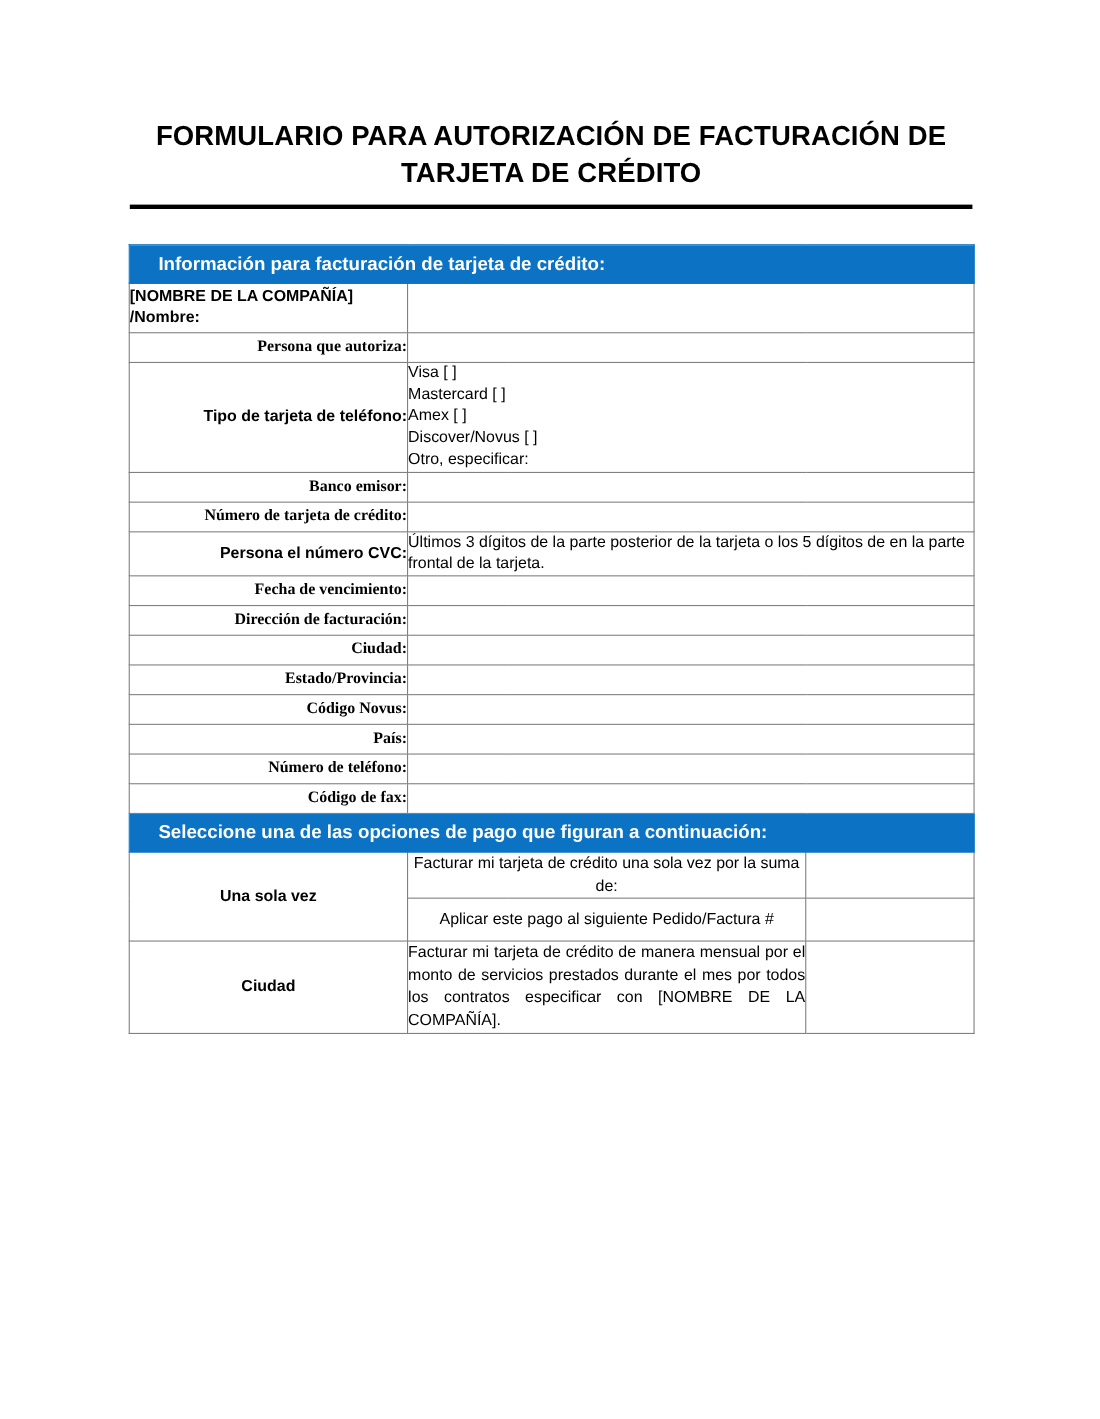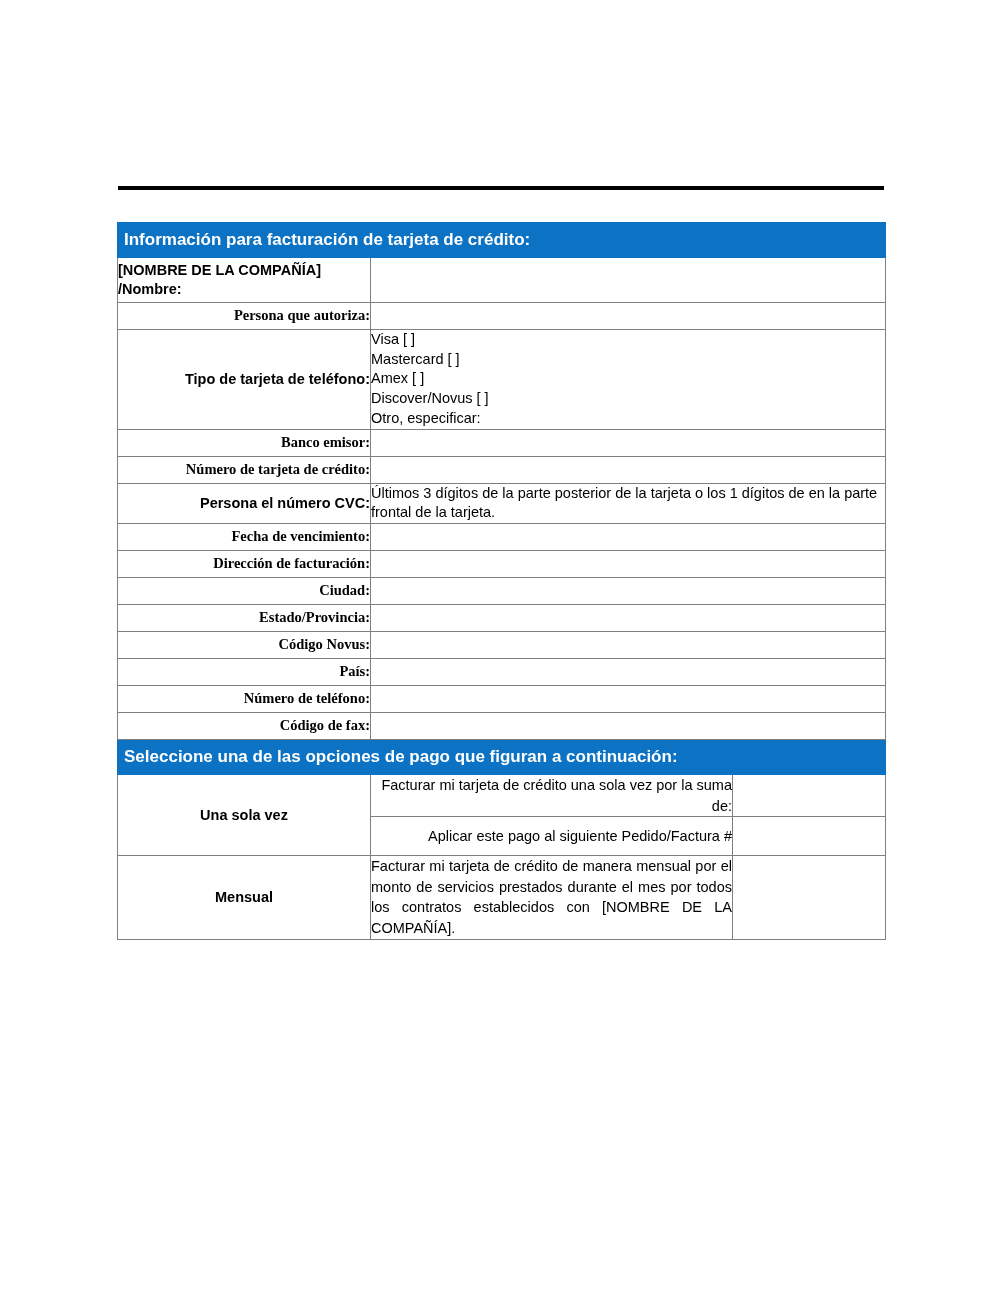--- a/index.html
+++ b/index.html
@@ -61,21 +61,21 @@
     vertical-align: middle;
   }
 
   
   .section-head td {
     background: #0b72c4;
     border: 1px solid #0b72c4;
     color: #ffffff;
     font-size: 17px;
     font-weight: bold;
-    padding: 7px 0 7px 6px;
+    padding: 7px 0 7px 26px;
     height: 20px;
   }
 
   
   .lbl {
     font-size: 14.5px;
     font-weight: bold;
     text-align: right;
     padding: 6px 9px 6px 6px;
     line-height: 1.34;
@@ -104,33 +104,34 @@
     font-size: 14.5px;
     font-weight: bold;
     text-align: center;
     padding: 6px 6px 6px 9px;
     line-height: 1.40;
     vertical-align: middle;
   }
   .pay-txt {
     font-size: 14.5px;
     font-weight: normal;
-    text-align: right;
+    text-align: center;
     padding: 9px 10px 9px 10px;
     line-height: 1.42;
     vertical-align: middle;
   }
   .pay-txt.justify { text-align: justify; }
   .pay-blank { }
 </style>
 </head>
 <body>
 
 <div class="page">
 
+  <div class="doc-title">FORMULARIO PARA AUTORIZACIÓN DE FACTURACIÓN DE TARJETA DE CRÉDITO</div>
   <div class="title-rule"></div>
 
   <table class="form-table">
     <colgroup>
       <col style="width:253px">
       <col style="width:90px">
       <col style="width:272px">
       <col style="width:153px">
     </colgroup>
     <tbody>
@@ -163,21 +164,21 @@
         <td class="val" colspan="3"></td>
       </tr>
 
       <tr>
         <td class="lbl r-h">Número de tarjeta de crédito:</td>
         <td class="val" colspan="3"></td>
       </tr>
 
       <tr>
         <td class="lbl">Persona el número CVC:</td>
-        <td class="val val-multiline" colspan="3">Últimos 3 dígitos de la parte posterior de la tarjeta o los 1 dígitos de en la parte frontal de la tarjeta.</td>
+        <td class="val val-multiline" colspan="3">Últimos 3 dígitos de la parte posterior de la tarjeta o los 5 dígitos de en la parte frontal de la tarjeta.</td>
       </tr>
 
       <tr>
         <td class="lbl r-h">Fecha de vencimiento:</td>
         <td class="val" colspan="3"></td>
       </tr>
 
       <tr>
         <td class="lbl r-h">Dirección de facturación:</td>
         <td class="val" colspan="3"></td>
@@ -222,21 +223,21 @@
         <td class="pay-txt" colspan="2" style="height:38px">Facturar mi tarjeta de crédito una sola vez por la suma de:</td>
         <td class="pay-blank"></td>
       </tr>
 
       <tr>
         <td class="pay-txt" colspan="2" style="height:38px">Aplicar este pago al siguiente Pedido/Factura #</td>
         <td class="pay-blank"></td>
       </tr>
 
       <tr>
-        <td class="pay-lbl">Mensual</td>
-        <td class="pay-txt justify" colspan="2" style="height:56px">Facturar mi tarjeta de crédito de manera mensual por el monto de servicios prestados durante el mes por todos los contratos establecidos con [NOMBRE DE LA COMPAÑÍA].</td>
+        <td class="pay-lbl">Ciudad</td>
+        <td class="pay-txt justify" colspan="2" style="height:56px">Facturar mi tarjeta de crédito de manera mensual por el monto de servicios prestados durante el mes por todos los contratos especificar con [NOMBRE DE LA COMPAÑÍA].</td>
         <td class="pay-blank"></td>
       </tr>
 
     </tbody>
   </table>
 
 </div>
 
 </body></html>

